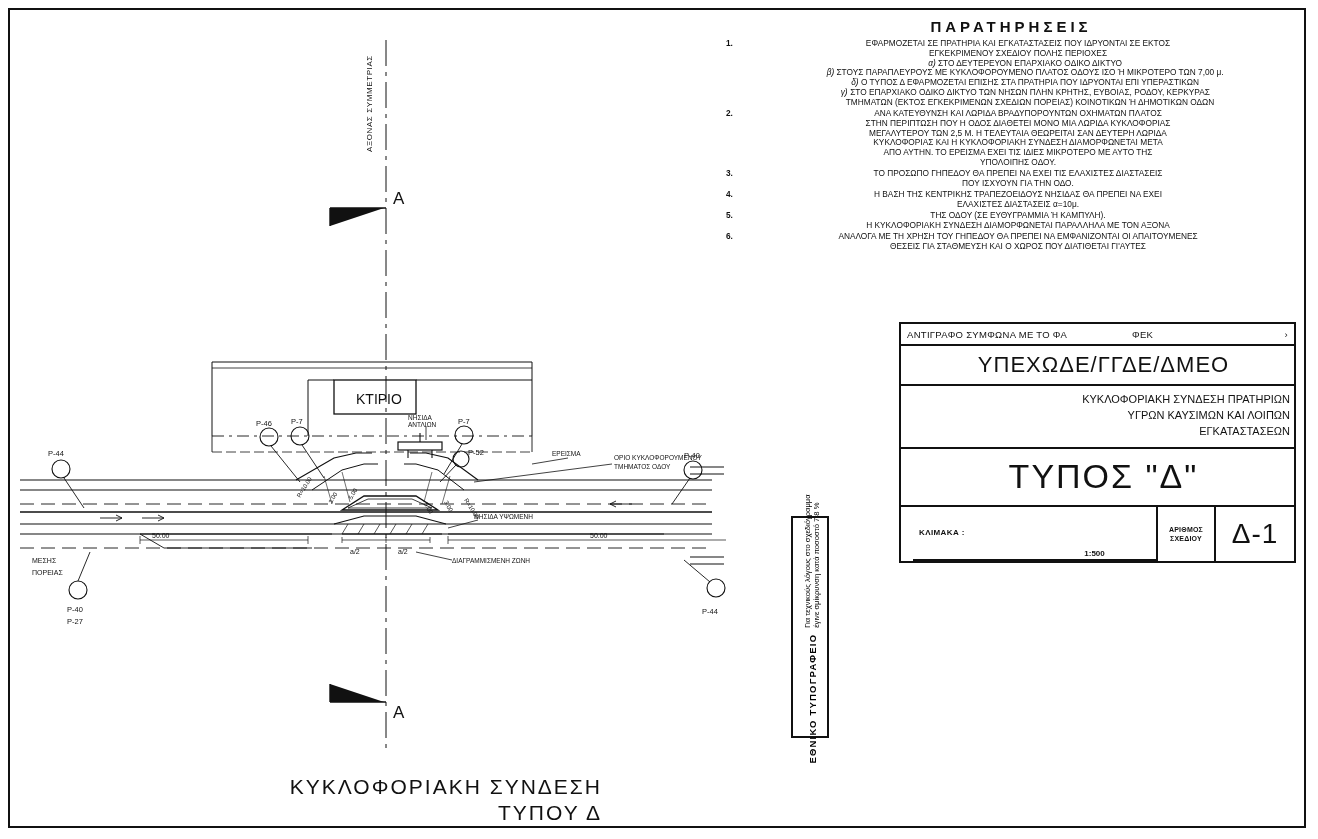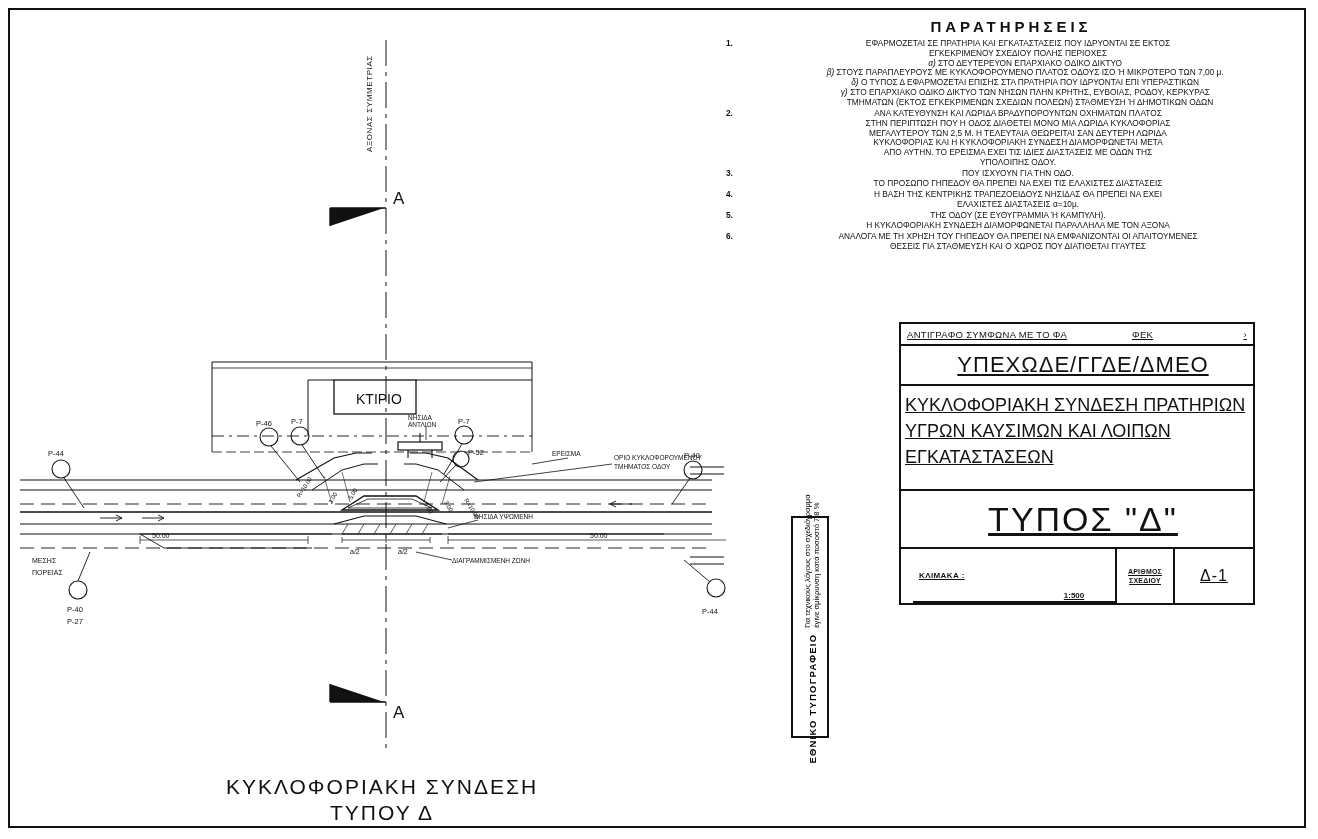--- a/index.html
+++ b/index.html
@@ -69,26 +69,25 @@
     width: 12px;
     font-style: italic;
   }
   #notes .line { display: block; }
 
   
   #titleblock {
     position: absolute;
     left: 899px;
     top: 322px;
-    width: 356px;
+    width: 397px;
     border: 2px solid #111;
     box-sizing: border-box;
     color: #111;
     background: #fff;
-    text-decoration: underline;
   }
   .tb-row {
     border-bottom: 2px solid #111;
     box-sizing: border-box;
     padding-left: 12px;
   }
   .tb-row:last-child { border-bottom: none; }
 
   .tb-copy {
     display: flex;
@@ -104,23 +103,23 @@
 
   .tb-org {
     height: 40px;
     display: flex;
     align-items: center;
     justify-content: center;
     font-size: 22px;
     letter-spacing: 1px;
   }
   .tb-desc {
-    padding: 6px 4px 19px;
-    text-align: left;
-    font-size: 18px;
+    padding: 6px 4px 7px;
+    text-align: right;
+    font-size: 11px;
     line-height: 1.45;
   }
   .tb-type {
     height: 58px;
     display: flex;
     align-items: center;
     justify-content: center;
     font-size: 34px;
     letter-spacing: 2px;
   }
@@ -154,21 +153,21 @@
     font-size: 7px;
     line-height: 1.3;
     font-weight: bold;
     letter-spacing: .2px;
   }
   .tb-footer .right {
     flex: 0 0 78px;
     display: flex;
     align-items: center;
     justify-content: center;
-    font-size: 16px;
+    font-size: 28px;
     letter-spacing: 1px;
   }
 
   
   #printnote {
     position: absolute;
     left: 791px;
     top: 516px;
     width: 38px;
     height: 222px;
@@ -210,21 +209,21 @@
     width: 714px;
     height: 812px;
   }
   #plan svg { display: block; }
 
   .bigcap {
     position: absolute;
     left: 150px;
     top: 762px;
     width: 440px;
-    text-align: center;
+    text-align: right;
     font-size: 21px;
     letter-spacing: 2px;
     color: #111;
     line-height: 1.25;
   }
 </style>
 </head>
 <body>
 
 <div id="page">
@@ -422,37 +421,37 @@
         </span>
         <span class="line sub">
           <span class="lbl">β)</span><span>ΣΤΟΥΣ ΠΑΡΑΠΛΕΥΡΟΥΣ ΜΕ ΚΥΚΛΟΦΟΡΟΥΜΕΝΟ ΠΛΑΤΟΣ ΟΔΟΥΣ ΙΣΟ Ή ΜΙΚΡΟΤΕΡΟ ΤΩΝ 7,00 μ.</span>
         </span>
         <span class="line sub">
           <span class="lbl">δ)</span><span>Ο ΤΥΠΟΣ Δ ΕΦΑΡΜΟΖΕΤΑΙ ΕΠΙΣΗΣ ΣΤΑ ΠΡΑΤΗΡΙΑ ΠΟΥ ΙΔΡΥΟΝΤΑΙ ΕΠΙ ΥΠΕΡΑΣΤΙΚΩΝ</span>
         </span>
         <span class="line sub">
           <span class="lbl">γ)</span><span>ΣΤΟ ΕΠΑΡΧΙΑΚΟ ΟΔΙΚΟ ΔΙΚΤΥΟ ΤΩΝ ΝΗΣΩΝ ΠΛΗΝ ΚΡΗΤΗΣ, ΕΥΒΟΙΑΣ, ΡΟΔΟΥ, ΚΕΡΚΥΡΑΣ</span>
         </span>
-        <span class="line sub" style="padding-left:24px">ΤΜΗΜΑΤΩΝ (ΕΚΤΟΣ ΕΓΚΕΚΡΙΜΕΝΩΝ ΣΧΕΔΙΩΝ ΠΟΛΕΩΝ) ΣΤΑΘΜΕΥΣΗ Ή ΔΗΜΟΤΙΚΩΝ ΟΔΩΝ</span>
+        <span class="line sub" style="padding-left:24px">ΤΜΗΜΑΤΩΝ (ΕΚΤΟΣ ΕΓΚΕΚΡΙΜΕΝΩΝ ΣΧΕΔΙΩΝ ΠΟΡΕΙΑΣ) ΚΟΙΝΟΤΙΚΩΝ Ή ΔΗΜΟΤΙΚΩΝ ΟΔΩΝ</span>
       </li>
 
       <li>
         <span class="num">2.</span>
         <span class="line">ΑΝΑ ΚΑΤΕΥΘΥΝΣΗ ΚΑΙ ΛΩΡΙΔΑ ΒΡΑΔΥΠΟΡΟΥΝΤΩΝ ΟΧΗΜΑΤΩΝ ΠΛΑΤΟΣ</span>
         <span class="line">ΣΤΗΝ ΠΕΡΙΠΤΩΣΗ ΠΟΥ Η ΟΔΟΣ ΔΙΑΘΕΤΕΙ ΜΟΝΟ ΜΙΑ ΛΩΡΙΔΑ ΚΥΚΛΟΦΟΡΙΑΣ</span>
         <span class="line">ΜΕΓΑΛΥΤΕΡΟΥ ΤΩΝ 2,5 Μ. Η ΤΕΛΕΥΤΑΙΑ ΘΕΩΡΕΙΤΑΙ ΣΑΝ ΔΕΥΤΕΡΗ ΛΩΡΙΔΑ</span>
         <span class="line">ΚΥΚΛΟΦΟΡΙΑΣ ΚΑΙ Η ΚΥΚΛΟΦΟΡΙΑΚΗ ΣΥΝΔΕΣΗ ΔΙΑΜΟΡΦΩΝΕΤΑΙ ΜΕΤΑ</span>
-        <span class="line">ΑΠΟ ΑΥΤΗΝ. ΤΟ ΕΡΕΙΣΜΑ ΕΧΕΙ ΤΙΣ ΙΔΙΕΣ ΔΙΑΣΤΑΣΕΙΣ ΜΕ ΟΔΩΝ ΤΗΣ</span>
+        <span class="line">ΑΠΟ ΑΥΤΗΝ. ΤΟ ΕΡΕΙΣΜΑ ΕΧΕΙ ΤΙΣ ΙΔΙΕΣ ΜΙΚΡΟΤΕΡΟ ΜΕ ΑΥΤΟ ΤΗΣ</span>
         <span class="line">ΥΠΟΛΟΙΠΗΣ ΟΔΟΥ.</span>
       </li>
 
       <li>
         <span class="num">3.</span>
+        <span class="line">ΤΟ ΠΡΟΣΩΠΟ ΓΗΠΕΔΟΥ ΘΑ ΠΡΕΠΕΙ ΝΑ ΕΧΕΙ ΤΙΣ ΕΛΑΧΙΣΤΕΣ ΔΙΑΣΤΑΣΕΙΣ</span>
         <span class="line">ΠΟΥ ΙΣΧΥΟΥΝ ΓΙΑ ΤΗΝ ΟΔΟ.</span>
-        <span class="line">ΤΟ ΠΡΟΣΩΠΟ ΓΗΠΕΔΟΥ ΘΑ ΠΡΕΠΕΙ ΝΑ ΕΧΕΙ ΤΙΣ ΕΛΑΧΙΣΤΕΣ ΔΙΑΣΤΑΣΕΙΣ</span>
       </li>
 
       <li>
         <span class="num">4.</span>
         <span class="line">Η ΒΑΣΗ ΤΗΣ ΚΕΝΤΡΙΚΗΣ ΤΡΑΠΕΖΟΕΙΔΟΥΣ ΝΗΣΙΔΑΣ ΘΑ ΠΡΕΠΕΙ ΝΑ ΕΧΕΙ</span>
         <span class="line">ΕΛΑΧΙΣΤΕΣ ΔΙΑΣΤΑΣΕΙΣ α=10μ.</span>
       </li>
 
       <li>
         <span class="num">5.</span>

